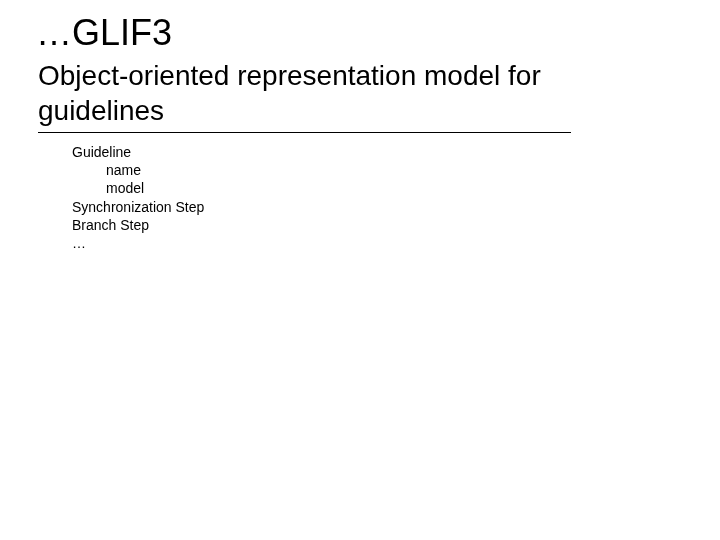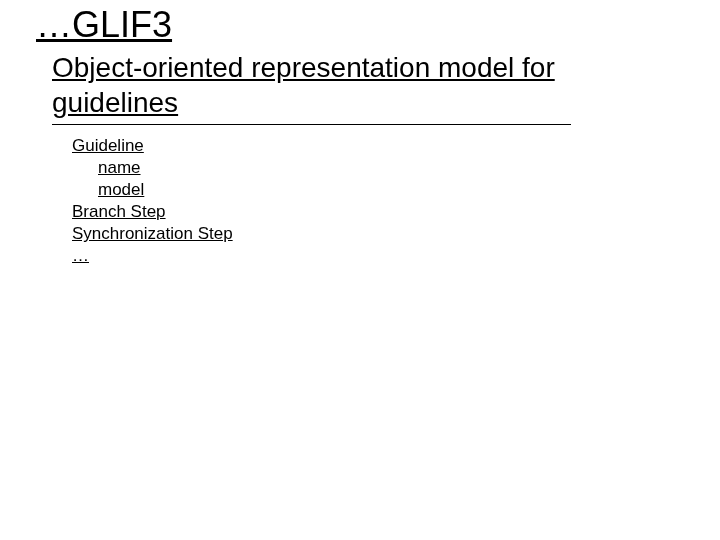--- a/index.html
+++ b/index.html
@@ -9,62 +9,61 @@
     height: 540px;
     background: #ffffff;
     font-family: Arial, Helvetica, sans-serif;
     color: #000000;
   }
   .slide {
     position: relative;
     width: 607px;
     height: 540px;
     box-sizing: border-box;
-    padding: 4px 36px;
-    text-decoration: underline;
+    padding: 12px 36px;
   }
   .title {
     font-size: 36px;
     font-weight: normal;
     margin: 0 0 4px 0;
     letter-spacing: 0px;
   }
   .subtitle {
     font-size: 28px;
     font-weight: normal;
-    margin: 2px 0 8px 16px;
+    margin: 2px 0 8px 2px;
     line-height: 1.25;
     padding-bottom: 4px;
     border-bottom: 1px solid #000;
     max-width: 640px;
   }
   .outline {
     margin-top: 10px;
     margin-left: 36px;
-    font-size: 17px;
+    font-size: 14px;
     line-height: 1.3;
   }
   .lvl1 {
     margin: 0;
   }
   .lvl2 {
-    margin: 0 0 0 26px;
+    margin: 0 0 0 34px;
   }
 </style>
 </head>
 <body>
 
 <div class="slide">
 
   <div class="title">…GLIF3</div>
 
   <div class="subtitle">Object-oriented representation model for guidelines</div>
 
   <div class="outline">
     <div class="lvl1">Guideline</div>
     <div class="lvl2">name</div>
     <div class="lvl2">model</div>
+    <div class="lvl1">Synchronization Step</div>
     <div class="lvl1">Branch Step</div>
-    <div class="lvl1">Synchronization Step</div>
     <div class="lvl1">…</div>
   </div>
 
 </div>
 
 </body></html>

